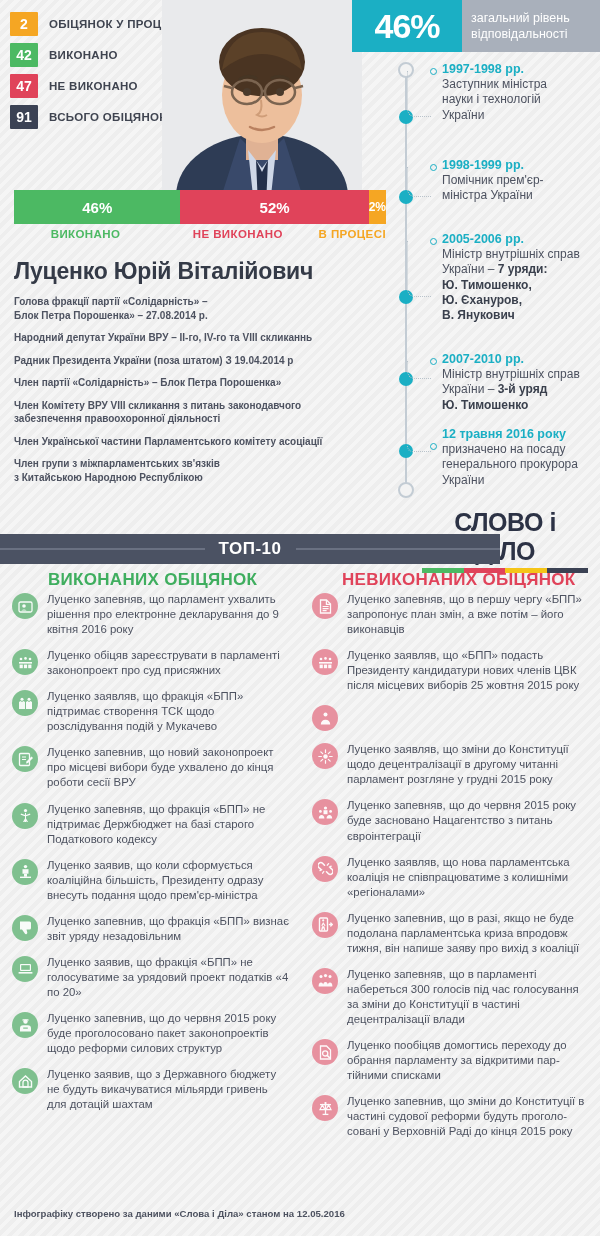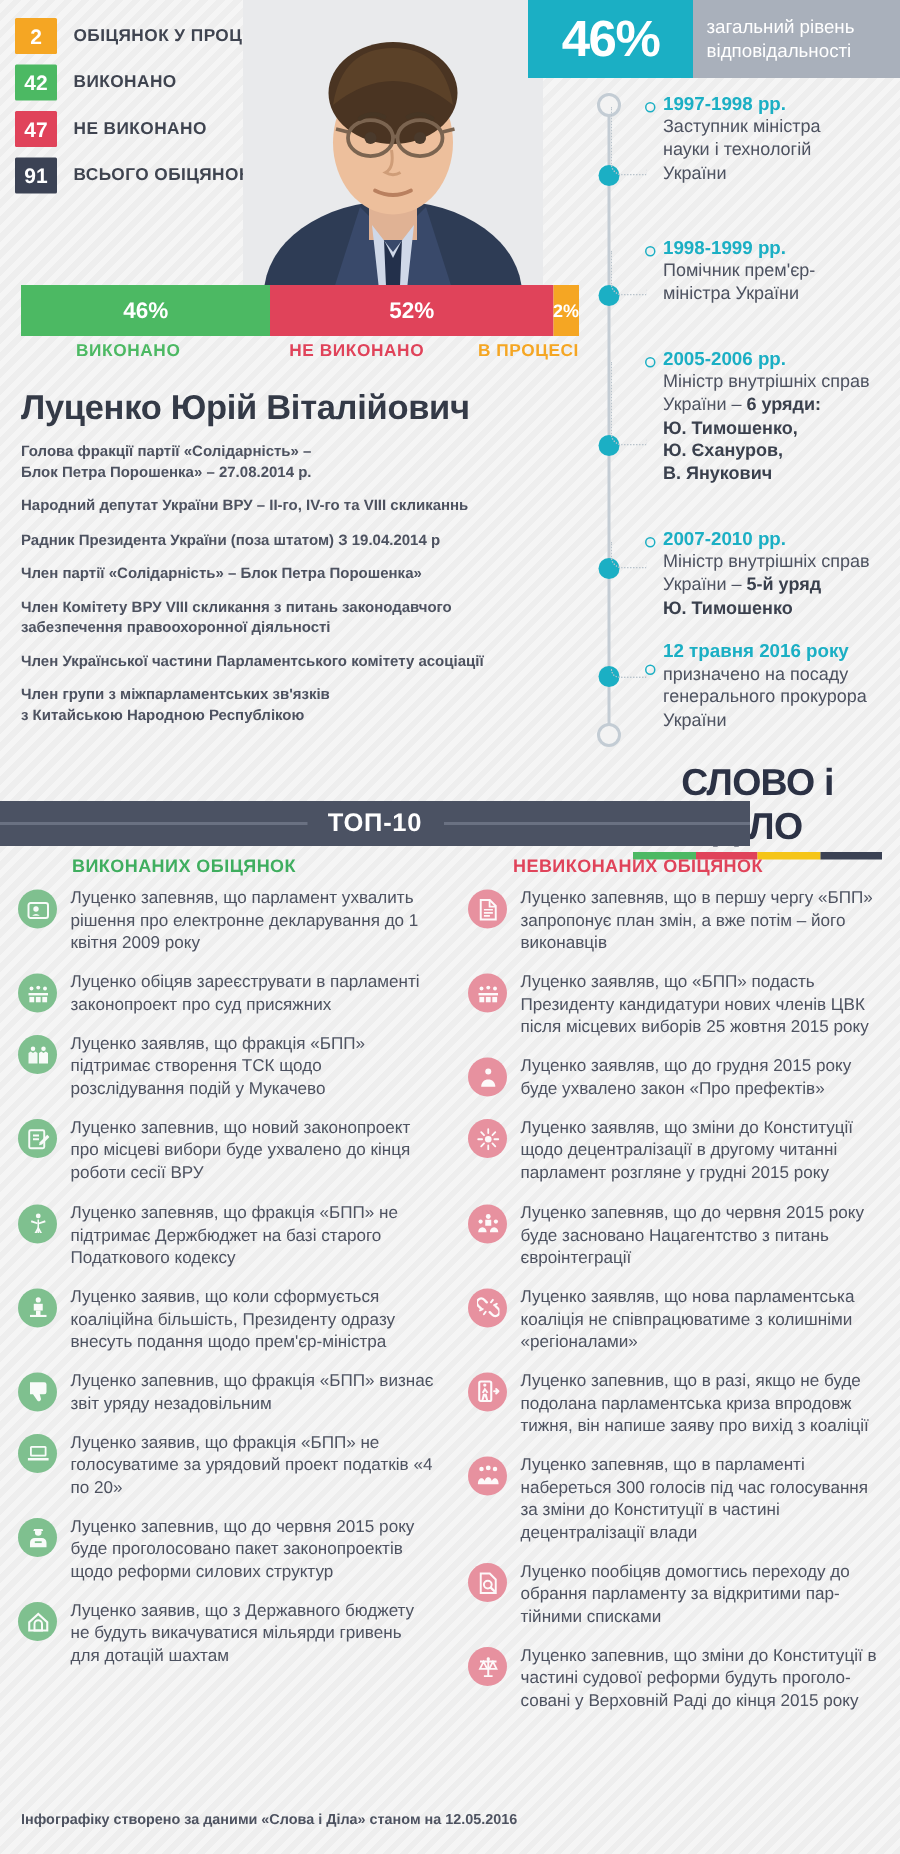--- a/index.html
+++ b/index.html
@@ -77,21 +77,21 @@
   .logo-bar { display:flex; height:5px; margin-top:2px; }
   .logo-bar div { flex:1; }
 
   
   .banner { position:absolute; left:0; top:534px; width:500px; height:30px;
     background:#4b5263; display:flex; align-items:center; justify-content:center; }
   .banner-line { height:2px; background:#6a7182; flex:1; }
   .banner-title { color:#fff; font-size:17px; font-weight:bold; padding:0 14px; letter-spacing:0.5px; }
 
   .col-heads { position:absolute; top:570px; left:0; width:600px; display:flex; }
-  .col-heads > div { width:300px; font-size:12px; font-weight:bold; letter-spacing:0.3px; }
+  .col-heads > div { width:300px; font-size:17px; font-weight:bold; letter-spacing:0.3px; }
   .ch-left { padding-left:48px; color:#3fae5f; }
   .ch-right { padding-left:42px; color:#e0435a; }
 
   
   .cols { position:absolute; top:592px; left:0; width:600px; display:flex; }
   .col { width:300px; padding:0 10px 0 12px; }
   .item { display:flex; margin-bottom:11px; }
   .icon-c { width:26px; height:26px; border-radius:50%; flex:none; margin-top:1px;
     display:flex; align-items:center; justify-content:center; }
   .ic-green { background:#7fc08f; }
@@ -205,32 +205,32 @@
           <div class="tl-date">1998-1999 рр.</div>
           <div class="tl-desc" style="white-space:pre-line">Помічник прем'єр-
 міністра України</div>
         </div>
         <div class="tl-dot" style="top:228px"></div>
         <div class="tl-smalldot" style="top:176px"></div>
         <div class="tl-conn" style="left:15px;top:179px;width:24px;height:56px"></div>
         <div class="tl-body" style="top:170px">
           <div class="tl-date">2005-2006 рр.</div>
           <div class="tl-desc" style="white-space:pre-line">Міністр внутрішніх справ
-України – <b>6 уряди:</b>
+України – <b>7 уряди:</b>
 <b>Ю. Тимошенко,</b>
 <b>Ю. Єхануров,</b>
 <b>В. Янукович</b></div>
         </div>
         <div class="tl-dot" style="top:310px"></div>
         <div class="tl-smalldot" style="top:296px"></div>
         <div class="tl-conn" style="left:15px;top:299px;width:24px;height:18px"></div>
         <div class="tl-body" style="top:290px">
           <div class="tl-date">2007-2010 рр.</div>
           <div class="tl-desc" style="white-space:pre-line">Міністр внутрішніх справ
-України – <b>5-й уряд</b>
+України – <b>3-й уряд</b>
 <b>Ю. Тимошенко</b></div>
         </div>
         <div class="tl-dot" style="top:382px"></div>
         <div class="tl-smalldot" style="top:381px"></div>
         <div class="tl-conn" style="left:15px;top:384px;width:24px;height:6px"></div>
         <div class="tl-body" style="top:365px">
           <div class="tl-date">12 травня 2016 року</div>
           <div class="tl-desc" style="white-space:pre-line">призначено на посаду
 генерального прокурора
 України</div>
@@ -263,21 +263,21 @@
   <div class="cols">
     <div class="col" id="colL">
         <div class="item">
           <div class="icon-c ic-green">
             <svg viewBox="0 0 15 15">
               <rect x="1" y="3" width="13" height="10" rx="1.5" fill="none" stroke="#fff" stroke-width="1.3"></rect>
               <circle cx="6" cy="7" r="1.8"></circle>
               <path d="M3.4 11.5q2.6-2.2 5.2 0z"></path>
             </svg>
           </div>
-          <div class="item-text">Луценко запевняв, що парламент ухвалить рішення про електронне декларування до 1 квітня 2009 року</div>
+          <div class="item-text">Луценко запевняв, що парламент ухвалить рішення про електронне декларування до 9 квітня 2016 року</div>
         </div>
         <div class="item">
           <div class="icon-c ic-green">
             <svg viewBox="0 0 15 15">
               <circle cx="3" cy="4" r="1.3"></circle>
               <circle cx="7.5" cy="3.4" r="1.3"></circle>
               <circle cx="12" cy="4" r="1.3"></circle>
               <rect x="1" y="7" width="13" height="1.6"></rect>
               <rect x="1.6" y="9.6" width="3.2" height="3.6"></rect>
               <rect x="5.9" y="9.6" width="3.2" height="3.6"></rect>
@@ -393,21 +393,20 @@
           </div>
           <div class="item-text">Луценко заявляв, що «БПП» подасть Президенту кандидатури нових членів ЦВК після місцевих виборів 25 жовтня 2015 року</div>
         </div>
         <div class="item">
           <div class="icon-c ic-red">
             <svg viewBox="0 0 15 15">
               <circle cx="7.5" cy="3.4" r="2"></circle>
               <path d="M2.8 13.5c0-3 2-4.8 4.7-4.8s4.7 1.8 4.7 4.8z"></path>
             </svg>
           </div>
-          <div class="item-text">Луценко заявляв, що до грудня 2015 року буде ухвалено закон «Про префектів»</div>
         </div>
         <div class="item">
           <div class="icon-c ic-red">
             <svg viewBox="0 0 15 15">
               <circle cx="7.5" cy="7.5" r="2.2"></circle>
               <g stroke="#fff" stroke-width="1.2" stroke-linecap="round">
                 <path d="M7.5 0.8v2.6M7.5 11.6v2.6M0.8 7.5h2.6M11.6 7.5h2.6M2.8 2.8l1.9 1.9M10.3 10.3l1.9 1.9M12.2 2.8l-1.9 1.9M4.7 10.3l-1.9 1.9"></path>
               </g>
             </svg>
           </div>

